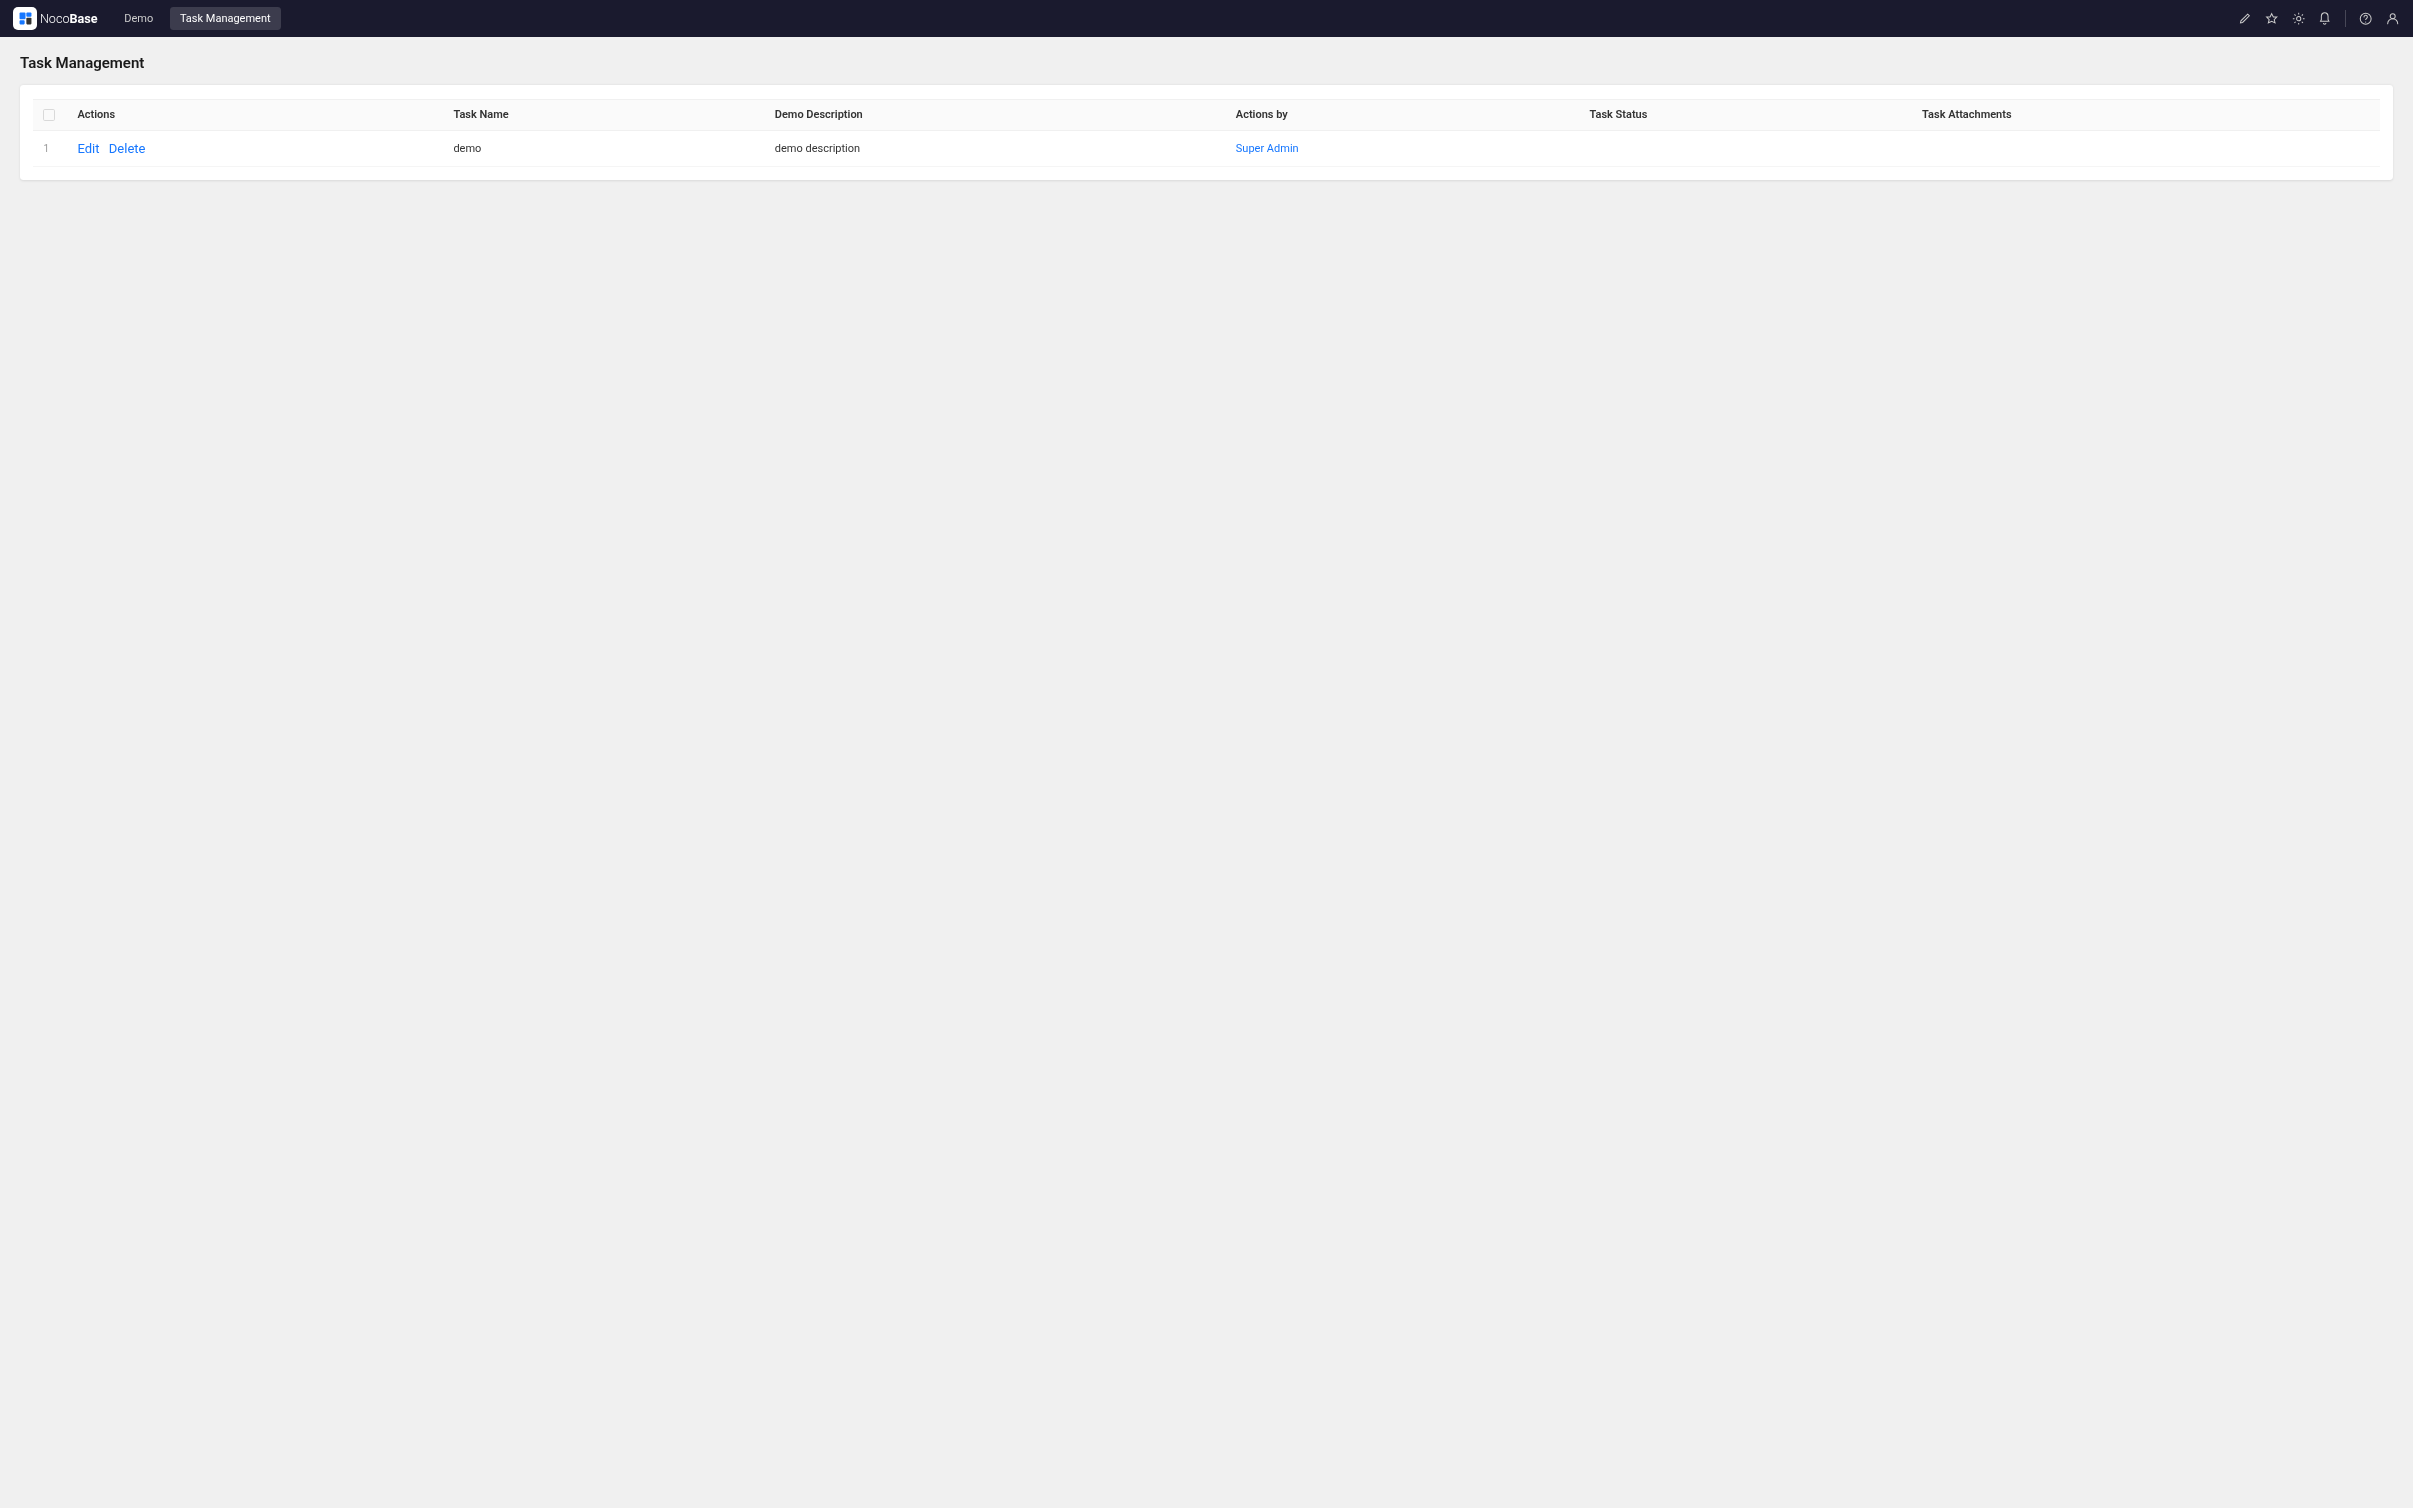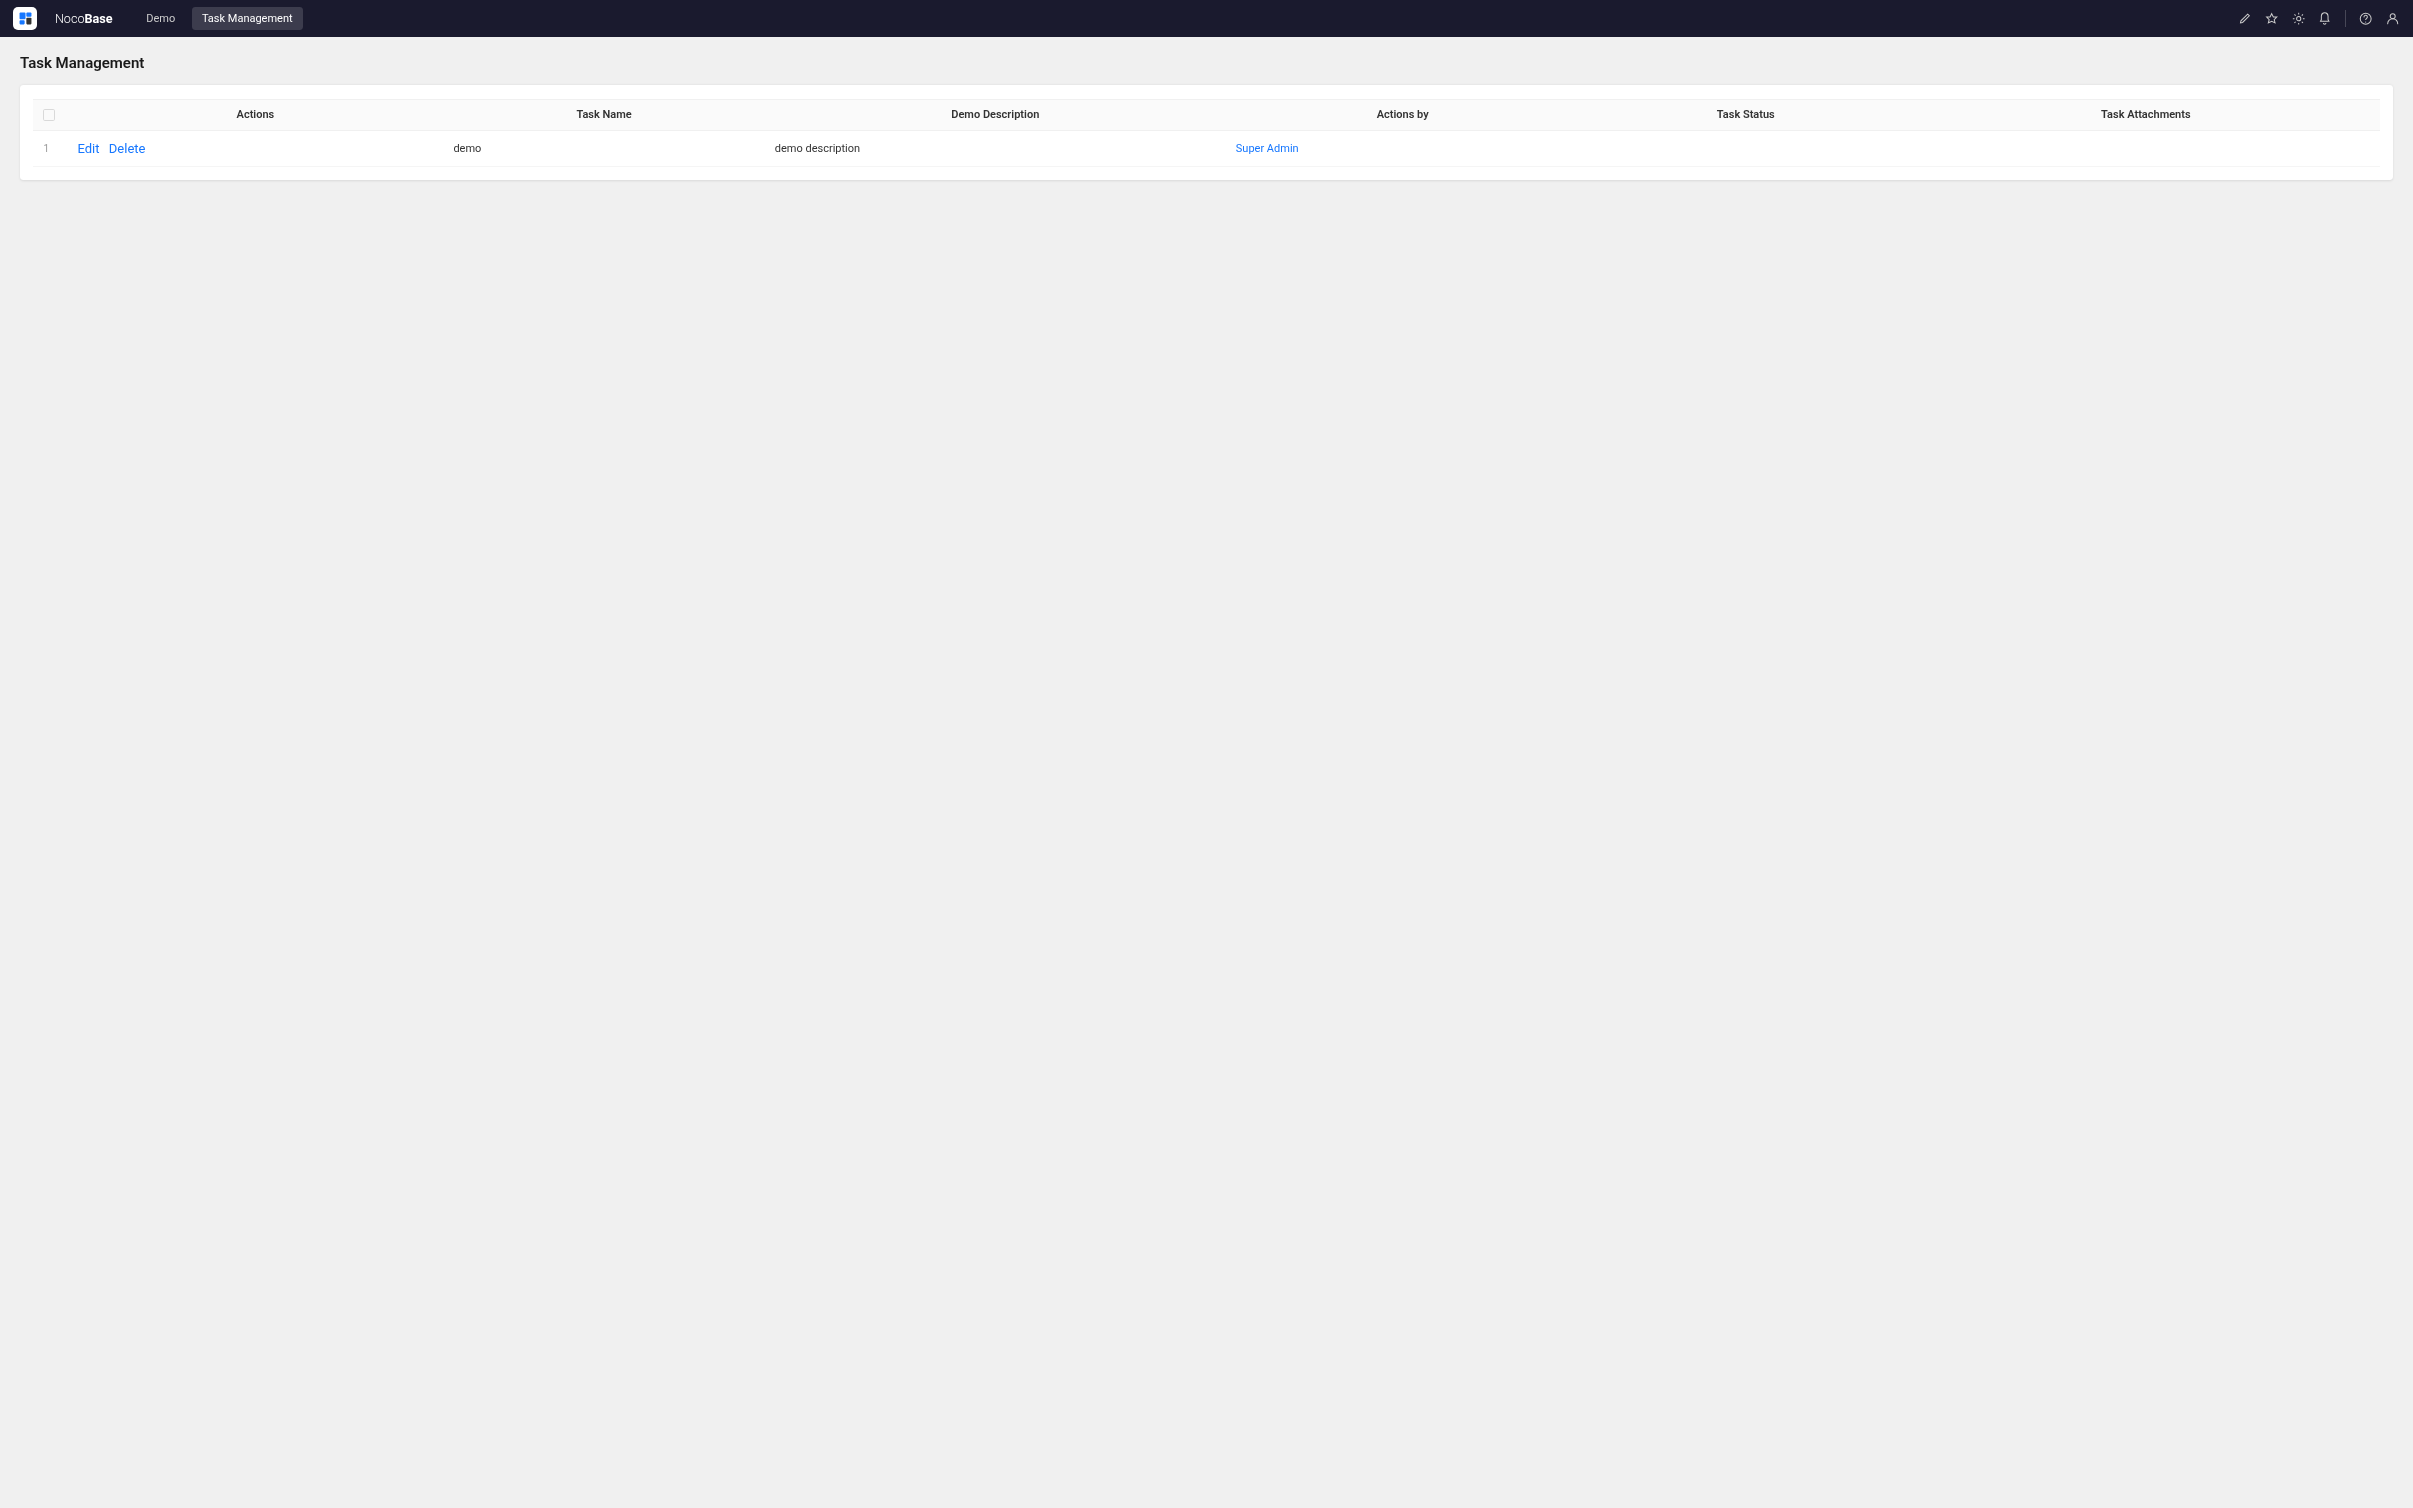--- a/index.html
+++ b/index.html
@@ -27,25 +27,25 @@
 
     .navbar-left {
       display: flex;
       align-items: center;
       gap: 6.7px;
     }
 
     .logo {
       display: flex;
       align-items: center;
-      gap: 18px;
+      gap: 3px;
       color: white;
       font-weight: bold;
       font-size: 13.4px;
-      margin-right: 17px;
+      margin-right: 10px;
     }
 
     .logo-icon {
       width: 23.5px;
       height: 23.5px;
       background: white;
       border-radius: 5px;
       display: flex;
       align-items: center;
       justify-content: center;
@@ -149,21 +149,21 @@
       border-collapse: collapse;
     }
 
     .data-table thead tr {
       border-top: 0.8px solid #f0f0f0;
       border-bottom: 0.8px solid #f0f0f0;
     }
 
     .data-table th {
       padding: 8.4px 10px;
-      text-align: center;
+      text-align: left;
       font-weight: 600;
       font-size: 11px;
       color: #333;
       background: #fafafa;
     }
 
     .data-table th:first-child {
       width: 34px;
       padding-left: 10px;
     }

